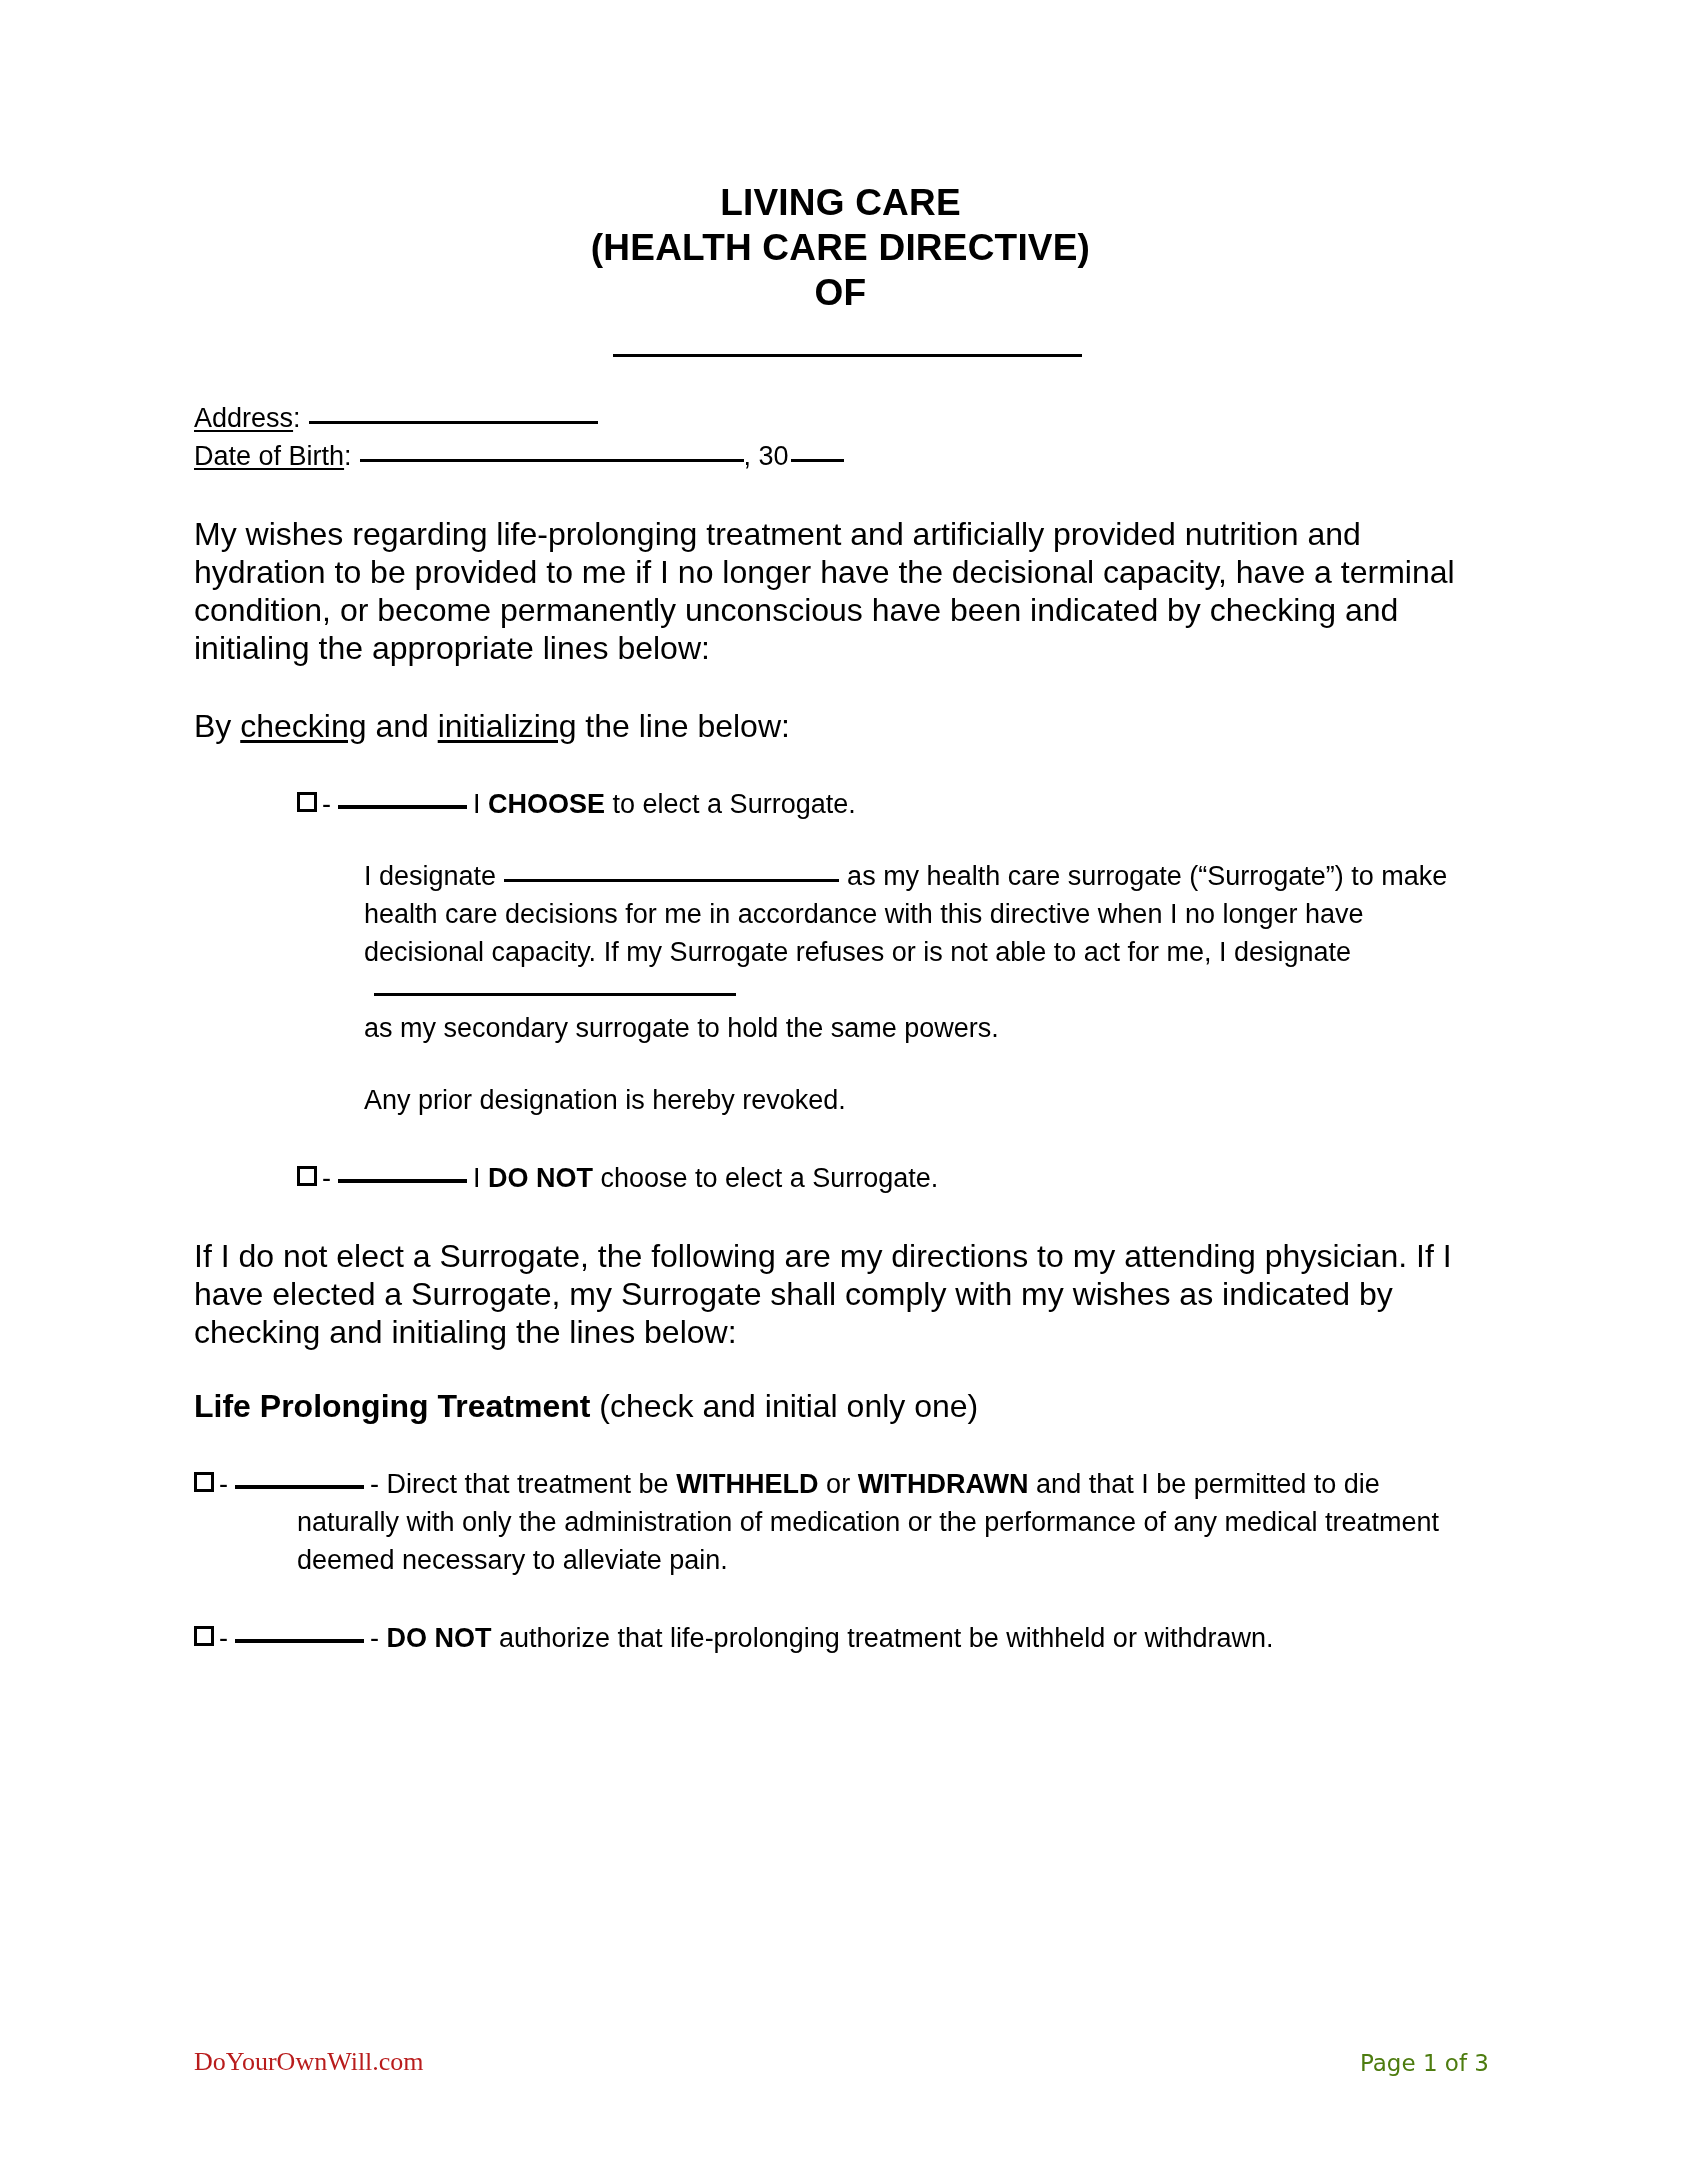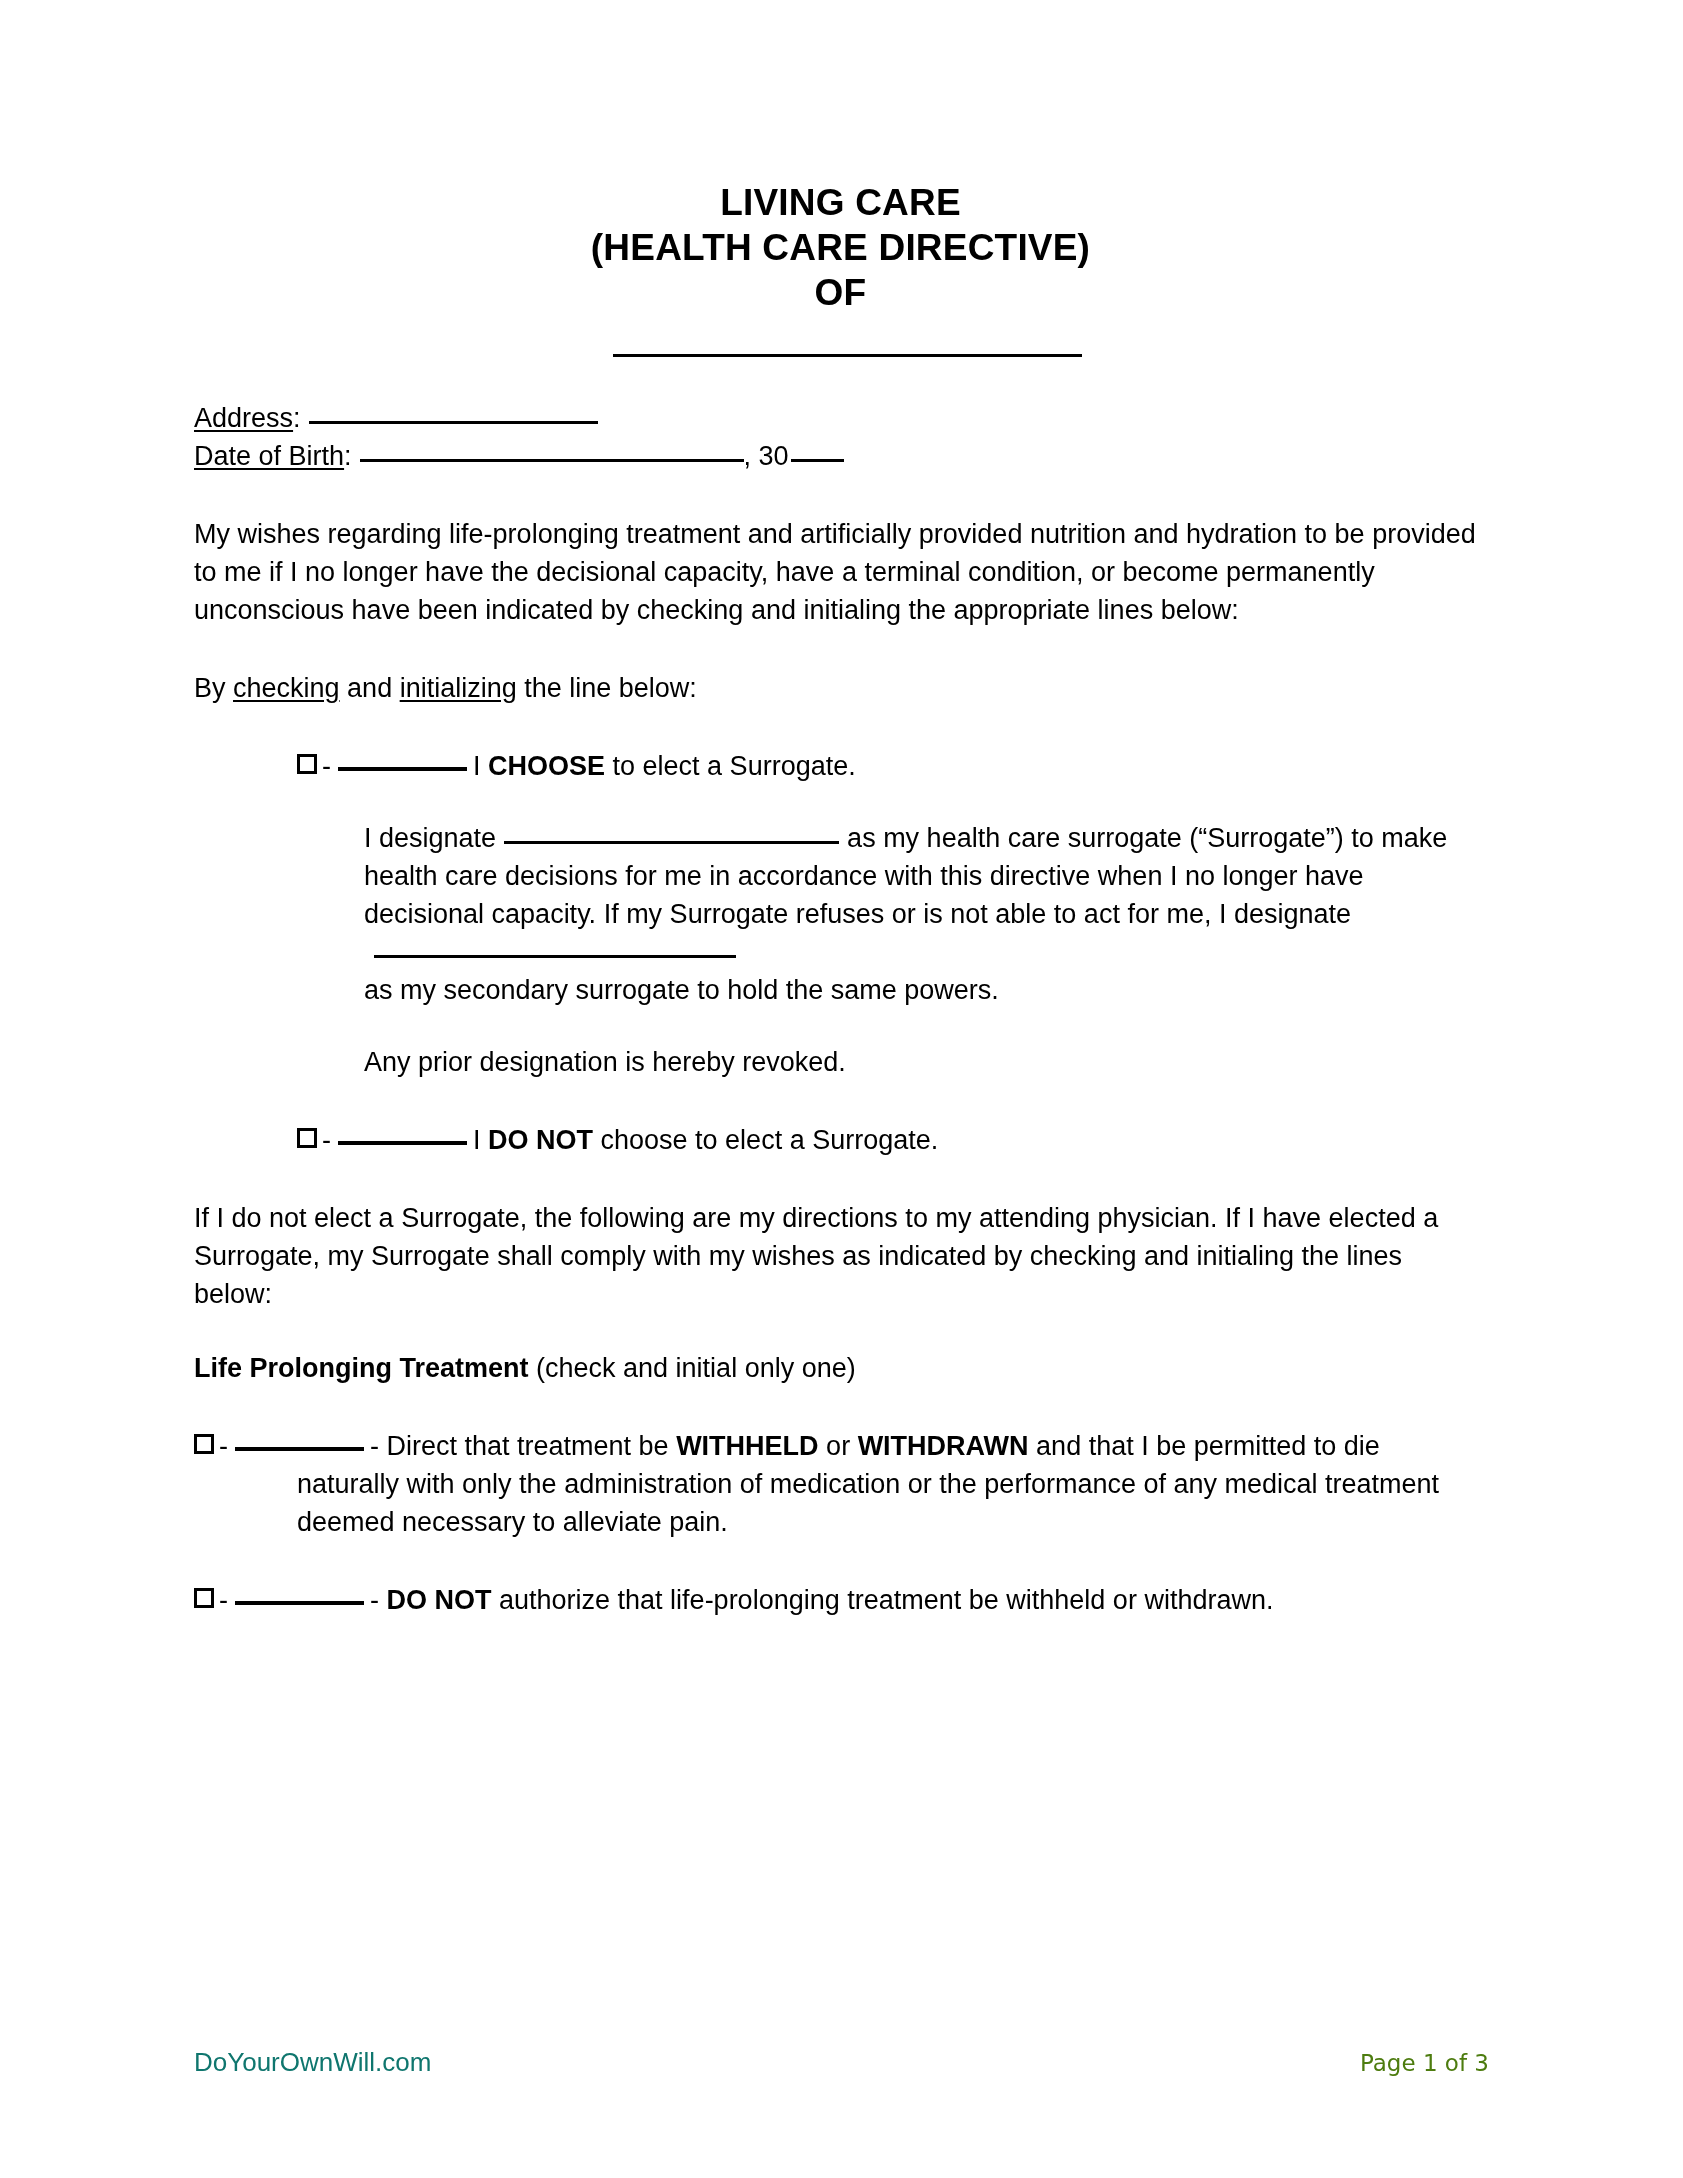--- a/index.html
+++ b/index.html
@@ -69,21 +69,21 @@
     vertical-align: 3px;
   }
   .blank-name   { width: 289px; margin-left: 8px; }
   .blank-addr   { width: 289px; margin-left: 8px; }
   .blank-dob    { width: 384px; margin-left: 8px; }
   .blank-year   { width: 53px;  margin-left: 2px; }
 
   
   .para {
     margin-top: 40px;
-    font-size: 27px;
+    font-size: 32px;
     line-height: 38px;
   }
   .para.tight { margin-top: 36px; }
   .u { text-decoration: underline; text-underline-offset: 3px; }
   .b { font-weight: bold; }
 
   
   .option-row {
     margin-top: 40px;
     margin-left: 103px;
@@ -126,24 +126,24 @@
     position: absolute;
     left: 194px;
     right: 194px;
     top: 2045px;
     height: 40px;
   }
   .footer-brand {
     position: absolute;
     left: 0;
     top: 0;
-    font-family: Liberation Sans, sans-serif;
+    font-family: Liberation Serif, serif;
     font-size: 26px;
     line-height: 34px;
-    color: #0f766e;
+    color: #b91c1c;
     text-align: right;
   }
   .footer-page {
     position: absolute;
     right: 0;
     top: 2px;
     font-family: "DejaVu Sans", sans-serif;
     font-size: 23px;
     line-height: 32px;
     color: #4d7c0f;

